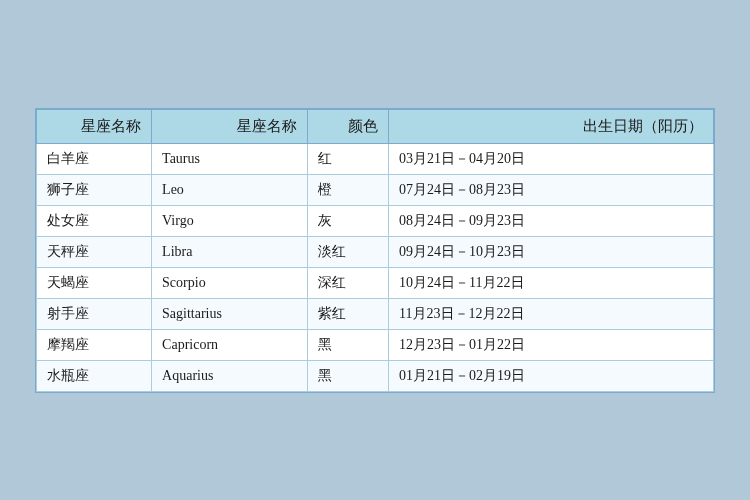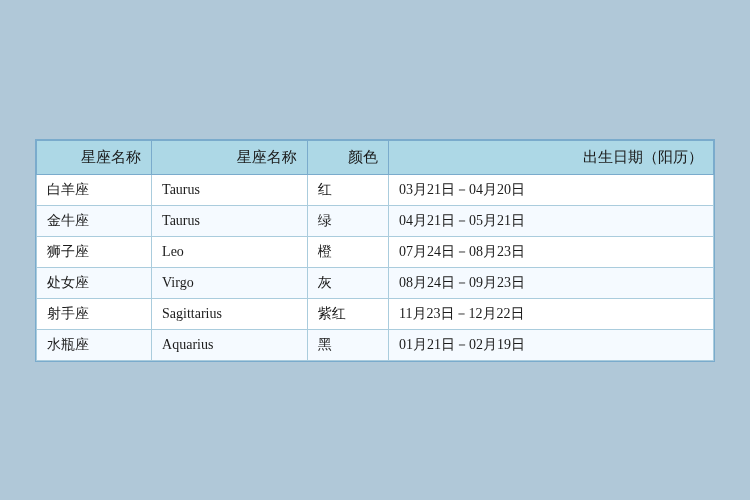--- a/index.html
+++ b/index.html
@@ -77,42 +77,54 @@
       </tr>
     </thead>
     <tbody id="table-body">
     <tr>
           <td>白羊座</td>
           <td>Taurus</td>
           <td>红</td>
           <td>03月21日－04月20日</td>
         </tr>
         <tr>
-          <td>金牛座</td>
-          <td>Taurus</td>
-          <td>绿</td>
-          <td>04月21日－05月21日</td>
-        </tr>
-        <tr>
           <td>狮子座</td>
           <td>Leo</td>
           <td>橙</td>
           <td>07月24日－08月23日</td>
         </tr>
         <tr>
           <td>处女座</td>
           <td>Virgo</td>
           <td>灰</td>
           <td>08月24日－09月23日</td>
         </tr>
         <tr>
+          <td>天秤座</td>
+          <td>Libra</td>
+          <td>淡红</td>
+          <td>09月24日－10月23日</td>
+        </tr>
+        <tr>
+          <td>天蝎座</td>
+          <td>Scorpio</td>
+          <td>深红</td>
+          <td>10月24日－11月22日</td>
+        </tr>
+        <tr>
           <td>射手座</td>
           <td>Sagittarius</td>
           <td>紫红</td>
           <td>11月23日－12月22日</td>
+        </tr>
+        <tr>
+          <td>摩羯座</td>
+          <td>Capricorn</td>
+          <td>黑</td>
+          <td>12月23日－01月22日</td>
         </tr>
         <tr>
           <td>水瓶座</td>
           <td>Aquarius</td>
           <td>黑</td>
           <td>01月21日－02月19日</td>
         </tr>
       </tbody>
   </table>
 </div>

